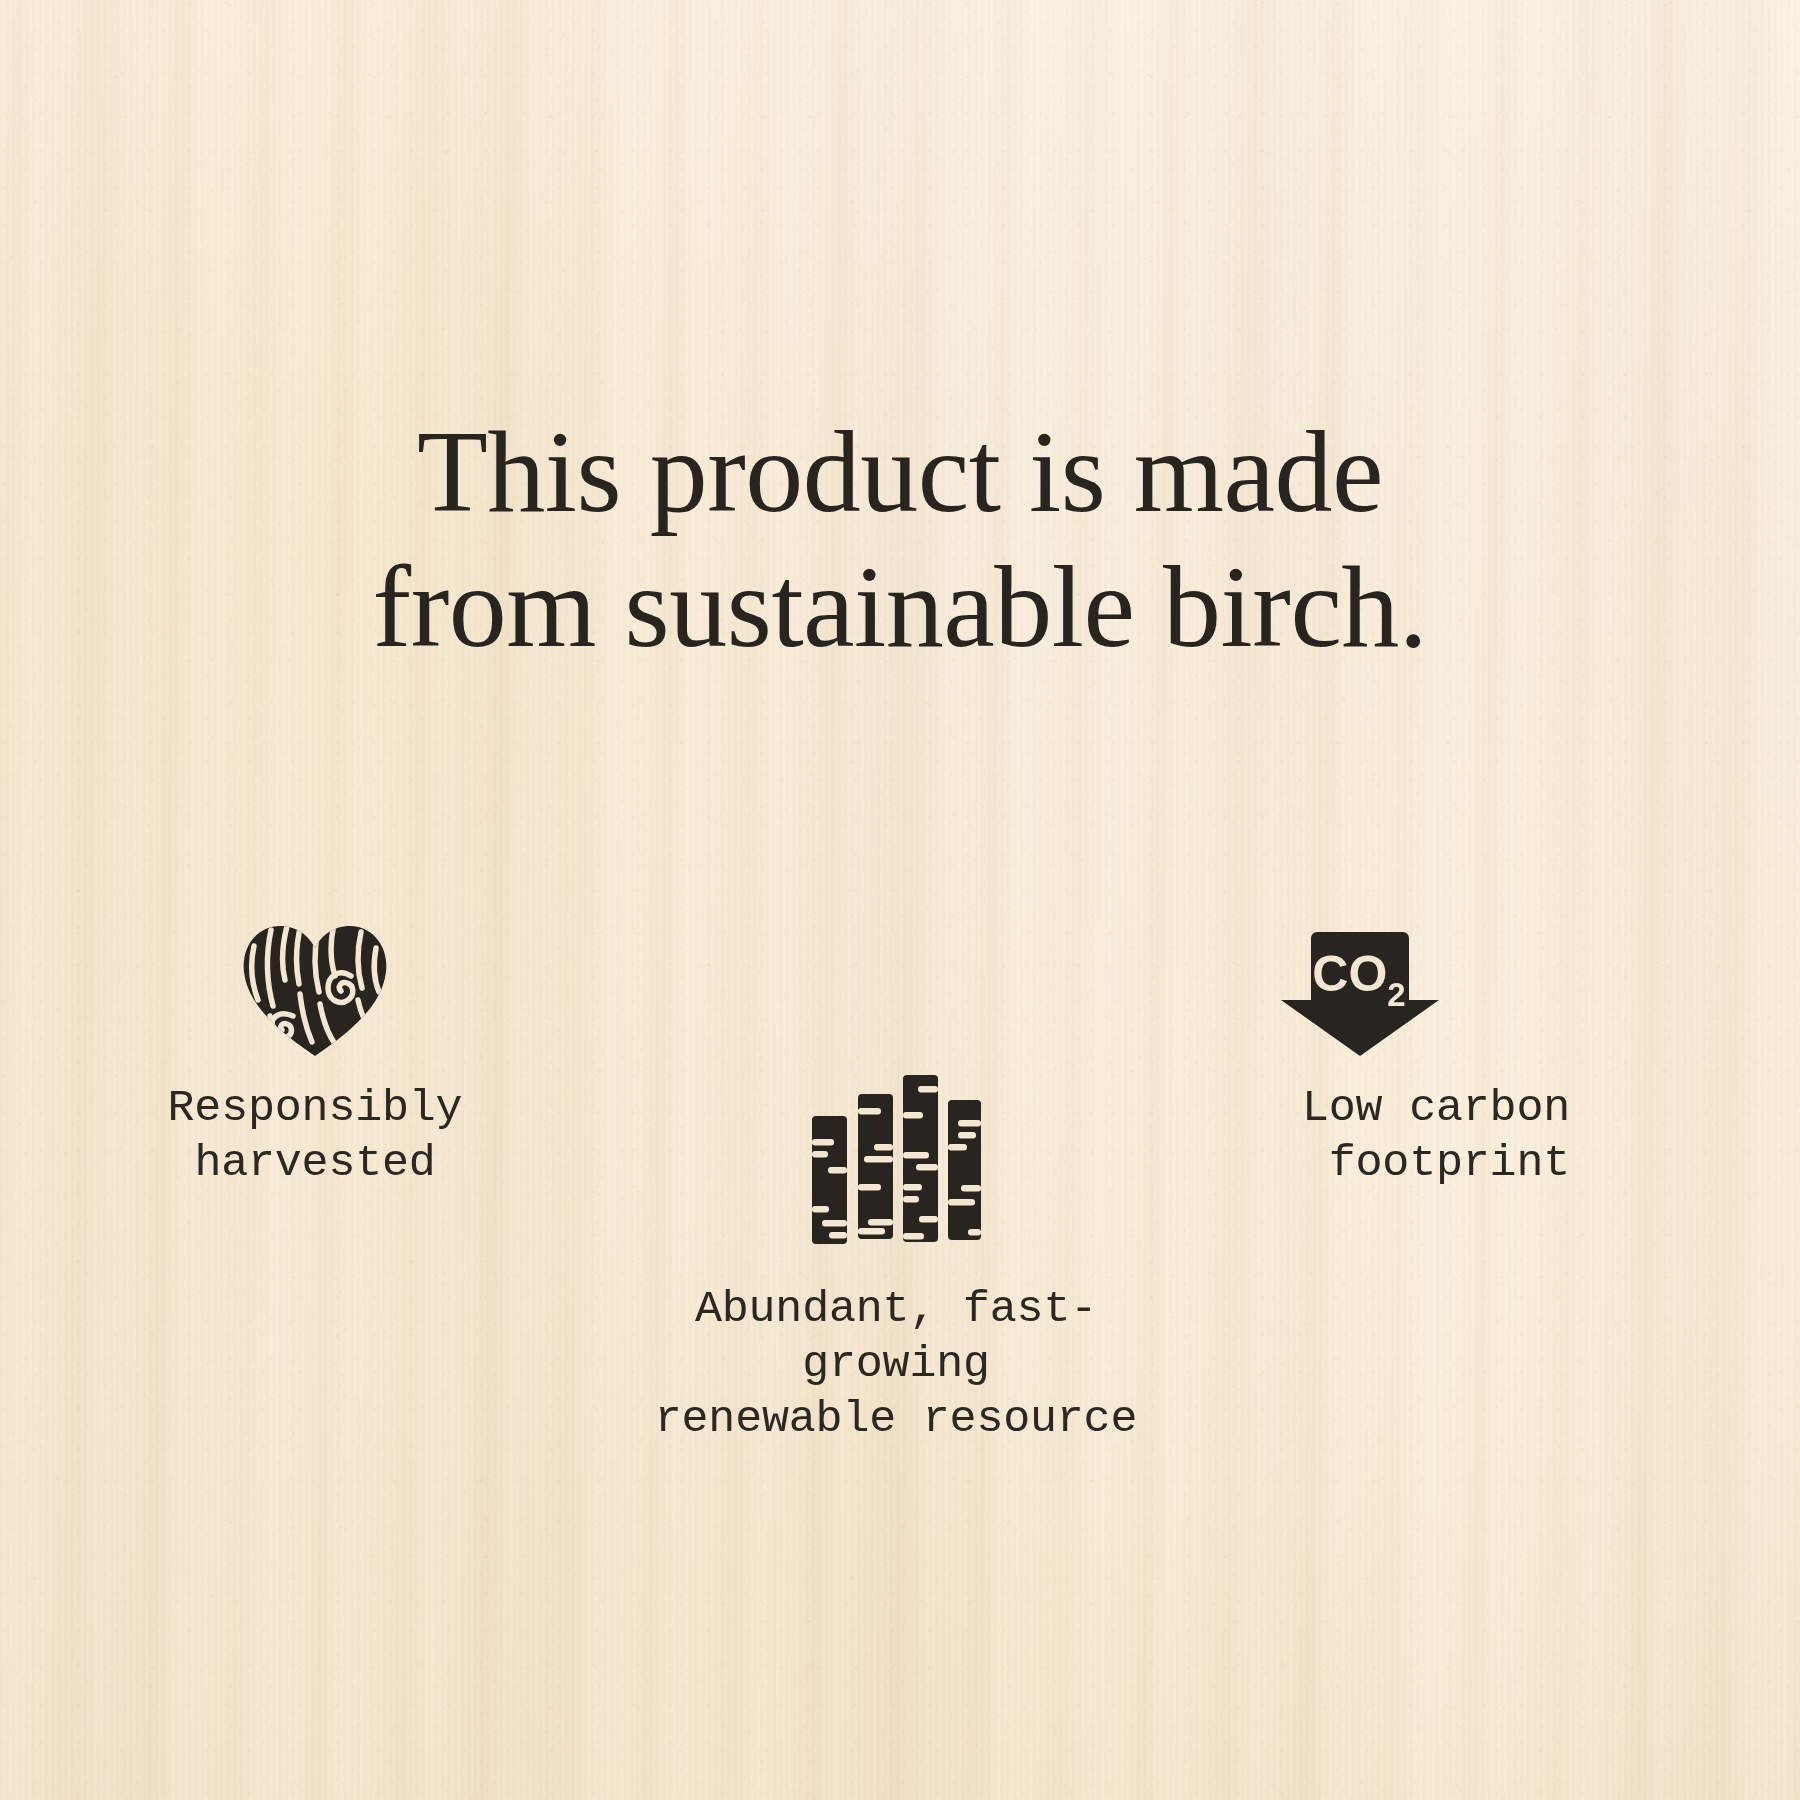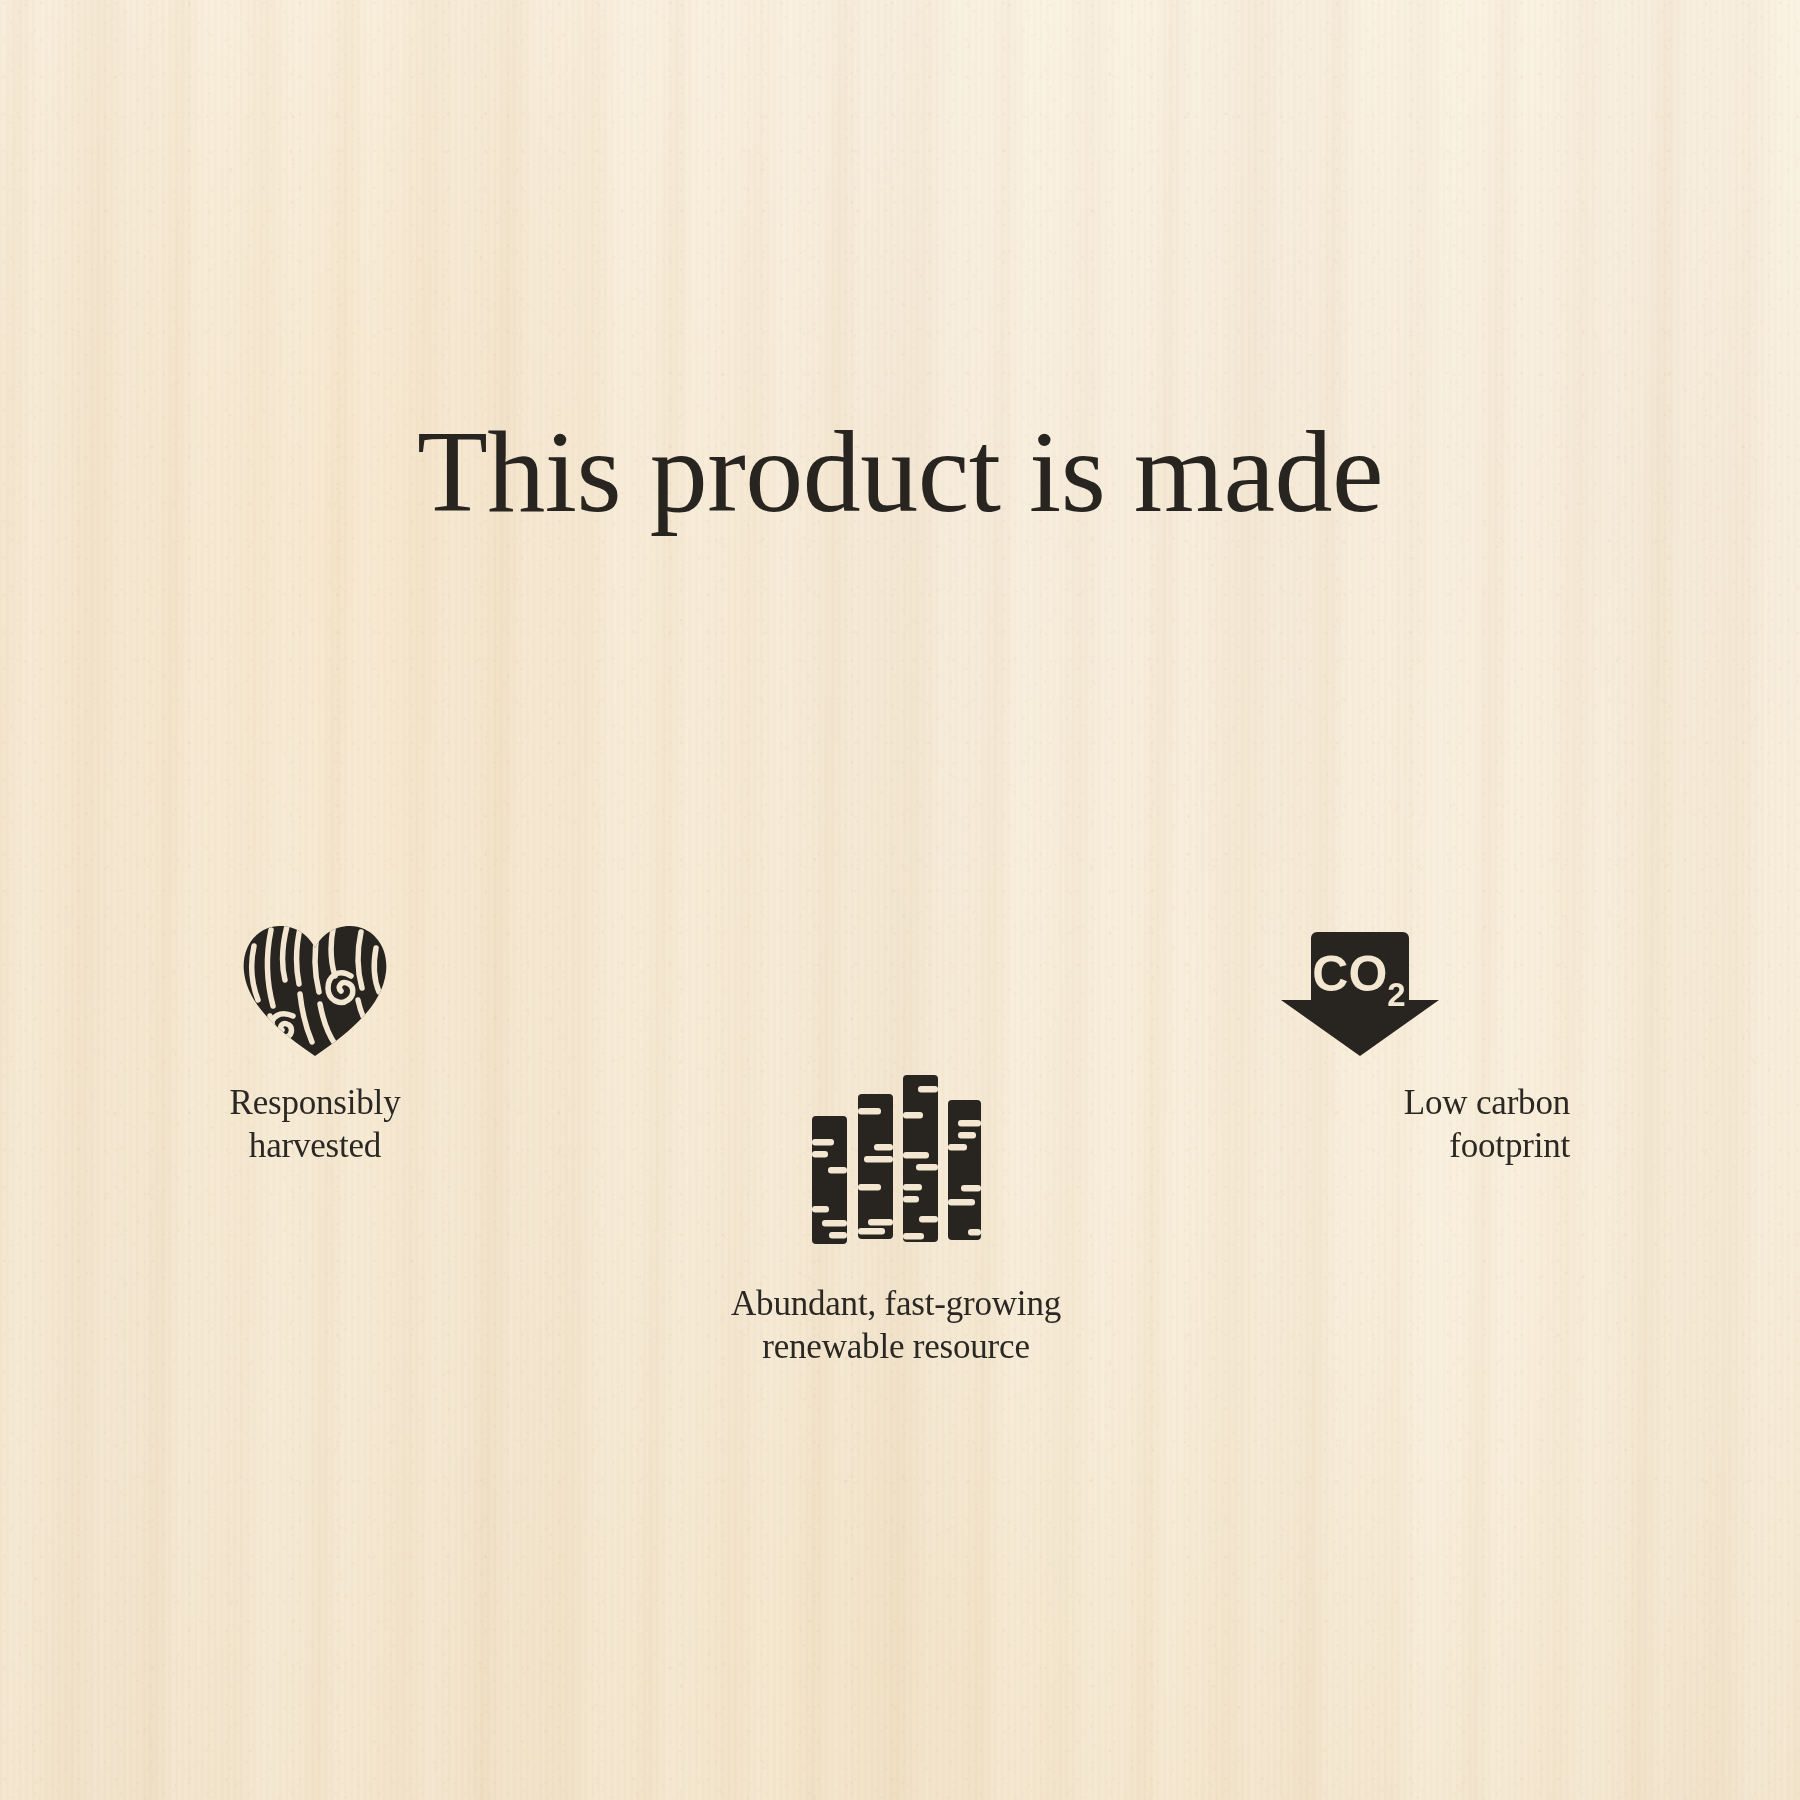--- a/index.html
+++ b/index.html
@@ -110,23 +110,23 @@
   .feature{
     position:absolute;
     text-align:center;
   }
   .feature .icon-wrap{
     display:flex;
     align-items:flex-end;
     justify-content:center;
   }
   .feature .caption{
-    font-family:Liberation Serif, serif;
+    font-family:Liberation Mono, monospace;
     color:#2b2824;
-    font-size:35px;
+    font-size:45px;
     line-height:1.22;
     letter-spacing:-0.2px;
     white-space:pre-line;
   }
 
   
   #feature-harvested{ left:55px;  top:120px;  width:400px; }
   #feature-harvested .icon-wrap{ height:150px; margin-bottom:22px; }
   #feature-harvested .caption{ margin-top:2px; }
 
@@ -147,20 +147,21 @@
   <div id="grain-wide"></div>
   <div id="grain-mid"></div>
   <div id="grain-fine"></div>
   <div id="grain-speck"></div>
 </div>
 
 <div id="content">
 
   <div class="headline">
     <span class="hl-line">This product is made</span>
+    <span class="hl-line">from sustainable birch.</span>
   </div>
 
   <div class="features">
 
     <div class="feature" id="feature-harvested">
       <div class="icon-wrap">
         <svg width="150" height="140" viewBox="0 0 150 140">
           <defs>
             <clipPath id="heartClip">
               <path d="M75 136

